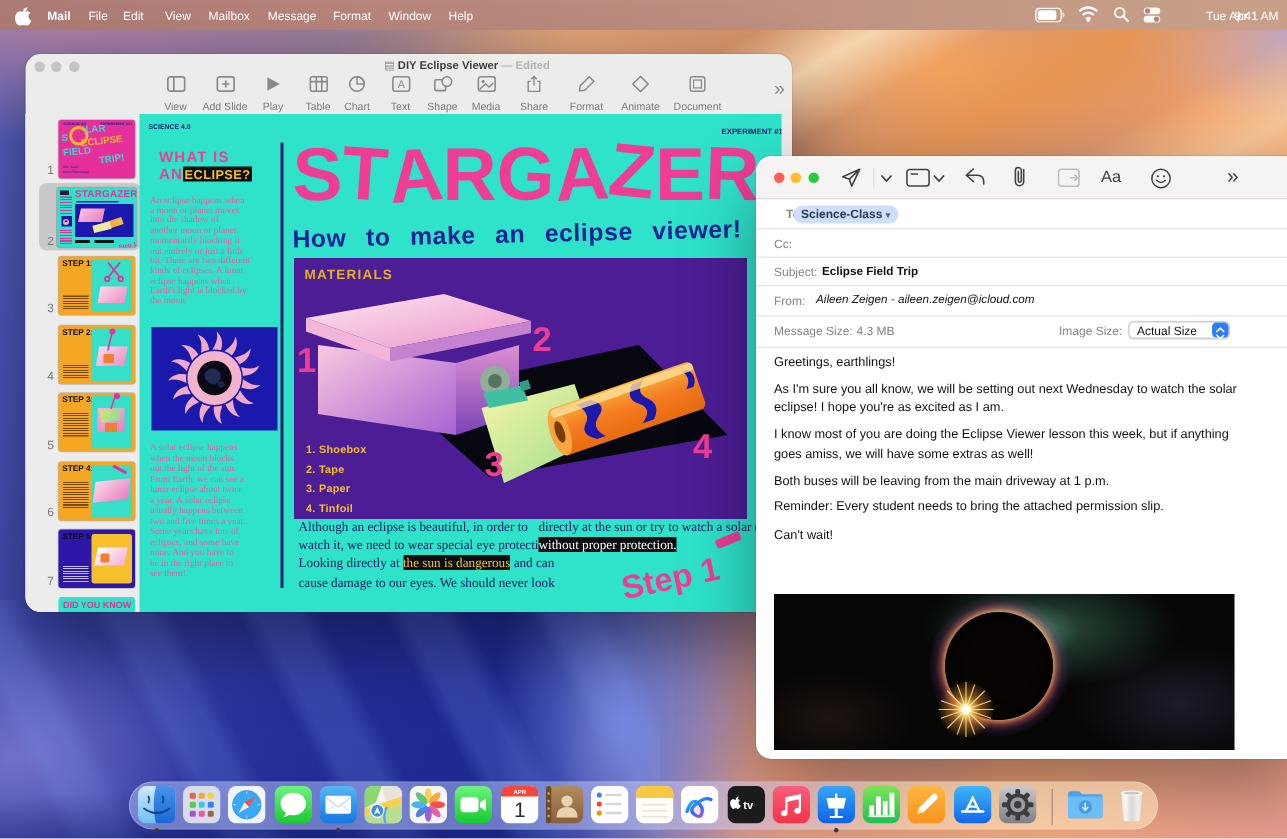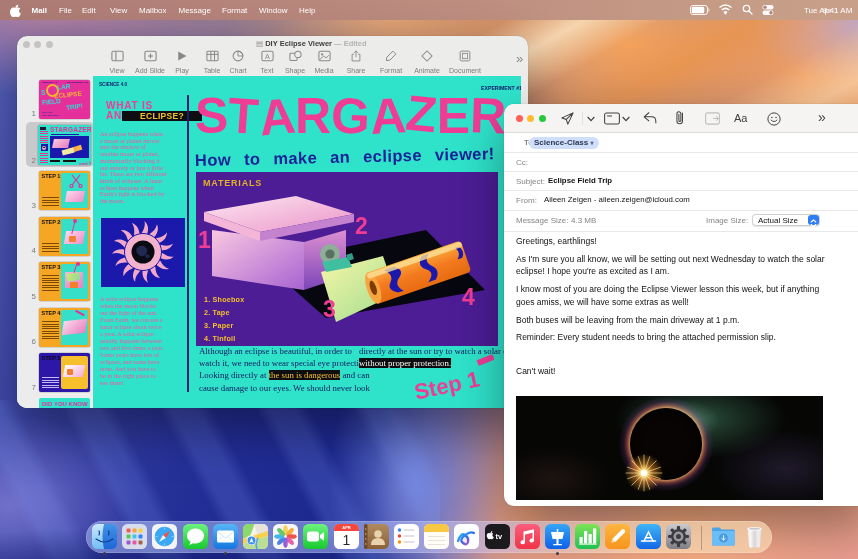--- a/index.html
+++ b/index.html
@@ -244,21 +244,21 @@
         <div class="tnum" style="left:5px;top:80px;">2</div>
         <div class="tnum" style="left:5px;top:125px;">3</div>
         <div class="tnum" style="left:5px;top:170px;">4</div>
         <div class="tnum" style="left:5px;top:216px;">5</div>
         <div class="tnum" style="left:5px;top:261px;">6</div>
         <div class="tnum" style="left:5px;top:307px;">7</div>
       </div>
       <div id="canvas">
         <div class="abs" style="left:6px;top:6px;font-size:4.6px;font-weight:bold;color:#13216d;">SCIENCE 4.0</div>
         <div class="abs" style="left:388px;top:9px;font-size:5.2px;font-weight:bold;color:#13216d;white-space:nowrap;">EXPERIMENT #11</div>
-        <div class="abs" style="left:13px;top:25px;font-size:10px;font-weight:bold;color:#ef3d96;line-height:10px;letter-spacing:.8px;white-space:nowrap;">WHAT IS<br>AN<span style="background:#0d0d12;color:#f5c02b;padding:0 18px;font-size:8.5px;letter-spacing:.3px;">ECLIPSE?</span></div>
+        <div class="abs" style="left:13px;top:25px;font-size:10px;font-weight:bold;color:#ef3d96;line-height:10px;letter-spacing:.8px;white-space:nowrap;">WHAT IS<br>AN<span style="background:#0d0d12;color:#f5c02b;padding:0 1px;font-size:8.5px;letter-spacing:.3px;">ECLIPSE?</span></div>
         <div class="abs" style="left:7px;top:55px;font-size:6.2px;line-height:6.7px;color:#ee5a9e;font-family:'Liberation Serif',serif;white-space:nowrap;">An eclipse happens when<br>a moon or planet moves<br>into the shadow of<br>another moon or planet,<br>momentarily blocking it<br>out entirely or just a little<br>bit. There are two different<br>kinds of eclipses. A lunar<br>eclipse happens when<br>Earth's light is blocked by<br>the moon.</div>
         <div class="abs" style="left:8px;top:142px;width:84px;height:69px;background:#1b18ac;">
           <svg width="84" height="69" viewBox="0 0 84 69">
             <g transform="translate(42,34)">
               <defs>
                 <path id="ray" d="M-3 -15 C-1 -21 3 -24 1.5 -31 C7 -26 5 -19 3 -15 Z" fill="#f2a9c8"></path>
               </defs>
               <use href="#ray"></use>
               <use href="#ray" transform="rotate(24)"></use>
               <use href="#ray" transform="rotate(48)"></use>
@@ -392,40 +392,40 @@
     </div>
     <div class="mrow" style="top:48px;height:19px;">
       <span class="mlabel abs" style="left:12px;top:5.5px;">Cc:</span>
     </div>
     <div class="mrow" style="top:67px;height:19px;">
       <span class="mlabel abs" style="left:12px;top:5.5px;">Subject:</span>
       <span class="abs" style="left:44px;top:5px;font-size:7.8px;font-weight:bold;color:#111;">Eclipse Field Trip</span>
     </div>
     <div class="mrow" style="top:86px;height:19.5px;">
       <span class="mlabel abs" style="left:12px;top:5.5px;">From:</span>
-      <span class="abs" style="left:40px;top:5px;font-size:7.8px;color:#111;">Aileen Zeigen - aileen.zeigen@icloud.com</span>
+      <span class="abs" style="left:40px;top:5px;font-size:7.8px;color:#111;font-style:italic;">Aileen Zeigen - aileen.zeigen@icloud.com</span>
     </div>
     <div class="mrow" style="top:105.5px;height:21px;">
       <span class="mlabel abs" style="left:12px;top:6px;">Message Size:</span>
       <span class="mlabel abs" style="left:67px;top:6px;">4.3 MB</span>
       <span class="mlabel abs" style="left:202px;top:6px;">Image Size:</span>
       <span class="abs" style="left:248px;top:4px;width:68px;height:12.5px;background:#fff;border:.5px solid #cfcfcf;border-radius:4px;box-shadow:0 .5px 1px rgba(0,0,0,.1);font-size:8px;color:#111;padding:1.5px 0 0 5px;box-sizing:border-box;">Actual Size</span>
       <span class="abs" style="left:304px;top:5px;width:11px;height:10.5px;background:#2e7df6;border-radius:3px;">
         <svg width="11" height="10.5" viewBox="0 0 11 10.5">
           <path d="M3.2 4 L5.5 1.8 L7.8 4 M3.2 6.5 L5.5 8.7 L7.8 6.5" fill="none" stroke="#fff" stroke-width="1.1" stroke-linecap="round" stroke-linejoin="round"></path>
         </svg>
       </span>
     </div>
 
     <div class="abs" style="left:12px;top:131px;width:340px;font-size:8.5px;line-height:12.4px;color:#111;">
       <div style="margin-bottom:5.5px;">Greetings, earthlings!</div>
       <div style="margin-bottom:5.5px;white-space:nowrap;">As I'm sure you all know, we will be setting out next Wednesday to watch the solar<br>eclipse! I hope you're as excited as I am.</div>
       <div style="margin-bottom:5.5px;white-space:nowrap;">I know most of you are doing the Eclipse Viewer lesson this week, but if anything<br>goes amiss, we will have some extras as well!</div>
       <div style="margin-bottom:5.5px;">Both buses will be leaving from the main driveway at 1 p.m.</div>
-      <div style="margin-bottom:21px;">Reminder: Every student needs to bring the attached permission slip.</div>
+      <div style="margin-bottom:6px;">Reminder: Every student needs to bring the attached permission slip.</div>
       <div style="margin-bottom:5.5px;">Can't wait!</div>
     </div>
 
     <div class="abs" style="left:12px;top:292px;width:307px;height:104px;background:#060605;overflow:hidden;">
       <div class="abs" style="left:0;top:0;width:100%;height:100%;background:
         radial-gradient(ellipse 120px 55px at 60% 22%, rgba(70,135,104,.55), rgba(0,0,0,0) 72%),
         radial-gradient(ellipse 100px 55px at 88% 70%, rgba(70,55,100,.4), rgba(0,0,0,0) 72%),
         radial-gradient(ellipse 80px 45px at 12% 80%, rgba(70,45,40,.35), rgba(0,0,0,0) 72%);"></div>
       <div class="abs" style="left:96px;top:-6px;width:108px;height:108px;border-radius:50%;background:
         radial-gradient(circle 54px at 50% 50%, rgba(0,0,0,0) 58%, rgba(175,235,205,.35) 62%, rgba(255,185,115,.7) 66.5%, rgba(228,100,118,.42) 72%, rgba(130,70,150,.22) 78%, rgba(0,0,0,0) 88%);"></div>

